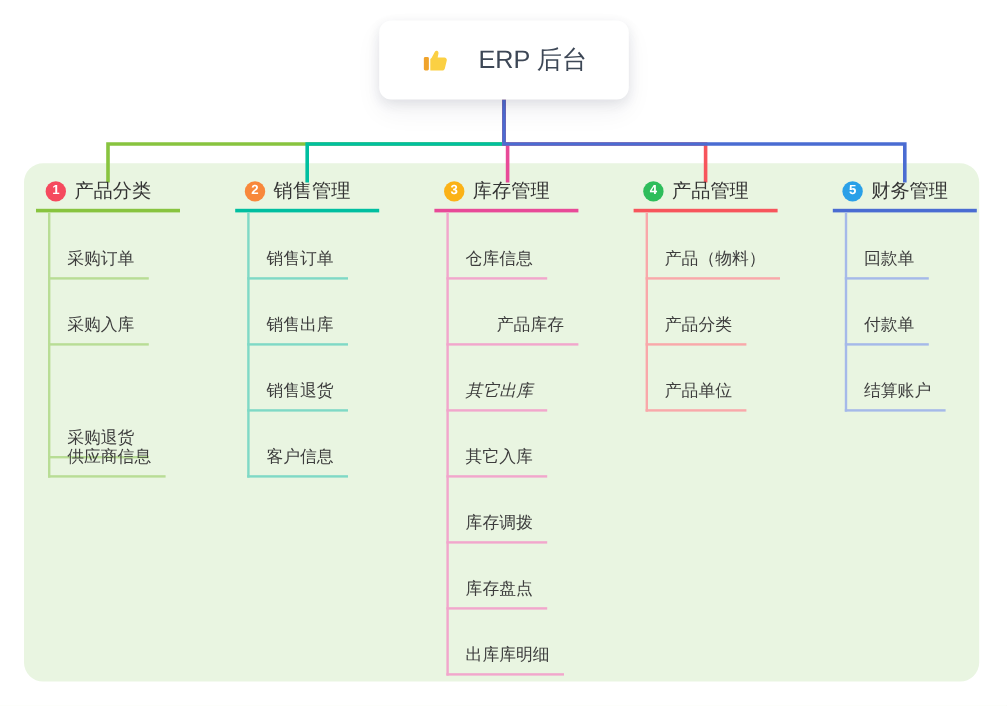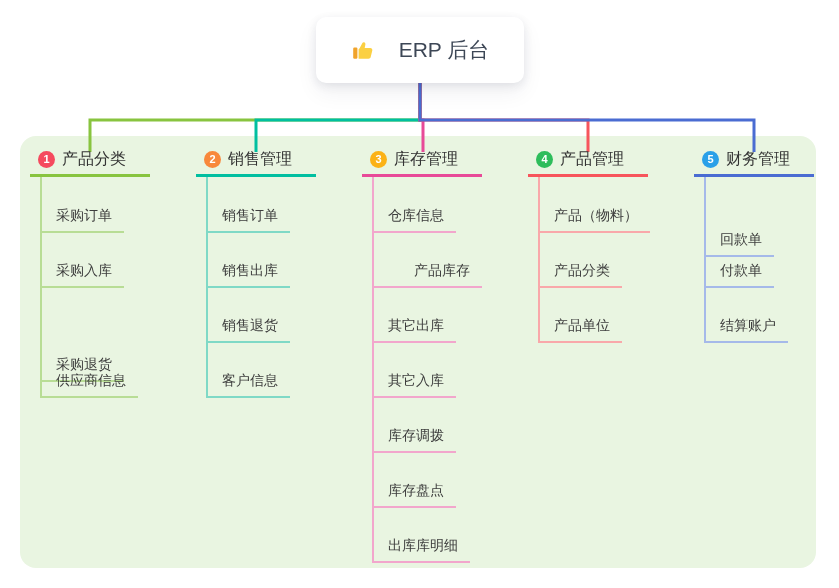--- a/index.html
+++ b/index.html
@@ -123,37 +123,37 @@
   <div class="child" style="left: 206px; top: 316px; border-bottom-color: rgb(127, 217, 198);">销售退货</div>
   <div class="child" style="left: 206px; top: 371px; border-bottom-color: rgb(127, 217, 198);">客户信息</div>
 
   <div class="head" style="left: 362px; border-bottom-color: rgb(232, 74, 152);">
     <span class="badge" style="background-color: rgb(251, 178, 22);">3</span>
     <span>库存管理</span>
   </div>
   <div class="trunk" style="left: 372px; top: 177px; height: 386px; background-color: rgb(242, 166, 204);"></div>
   <div class="child" style="left: 372px; top: 206px; border-bottom-color: rgb(242, 166, 204);">仓库信息</div>
   <div class="child" style="left: 372px; top: 261px; border-bottom-color: rgb(242, 166, 204); padding-left: 42px;">产品库存</div>
-  <div class="child" style="left: 372px; top: 316px; border-bottom-color: rgb(242, 166, 204);">其它出库</div>
+  <div class="child" style="left: 372px; top: 316px; border-bottom-color: rgb(242, 166, 204); font-style: italic;">其它出库</div>
   <div class="child" style="left: 372px; top: 371px; border-bottom-color: rgb(242, 166, 204);">其它入库</div>
   <div class="child" style="left: 372px; top: 426px; border-bottom-color: rgb(242, 166, 204);">库存调拨</div>
   <div class="child" style="left: 372px; top: 481px; border-bottom-color: rgb(242, 166, 204);">库存盘点</div>
   <div class="child" style="left: 372px; top: 536px; border-bottom-color: rgb(242, 166, 204);">出库库明细</div>
 
   <div class="head" style="left: 528px; border-bottom-color: rgb(247, 85, 92);">
     <span class="badge" style="background-color: rgb(46, 189, 91);">4</span>
     <span>产品管理</span>
   </div>
   <div class="trunk" style="left: 538px; top: 177px; height: 166px; background-color: rgb(249, 168, 170);"></div>
   <div class="child" style="left: 538px; top: 206px; border-bottom-color: rgb(249, 168, 170);">产品（物料）</div>
   <div class="child" style="left: 538px; top: 261px; border-bottom-color: rgb(249, 168, 170);">产品分类</div>
   <div class="child" style="left: 538px; top: 316px; border-bottom-color: rgb(249, 168, 170);">产品单位</div>
 
   <div class="head" style="left: 694px; border-bottom-color: rgb(74, 108, 210);">
     <span class="badge" style="background-color: rgb(42, 160, 232);">5</span>
     <span>财务管理</span>
   </div>
   <div class="trunk" style="left: 704px; top: 177px; height: 166px; background-color: rgb(165, 185, 233);"></div>
-  <div class="child" style="left: 704px; top: 206px; border-bottom-color: rgb(165, 185, 233); margin-top: 24px;">回款单</div>
+  <div class="child" style="left: 704px; top: 206px; border-bottom-color: rgb(165, 185, 233);">回款单</div>
   <div class="child" style="left: 704px; top: 261px; border-bottom-color: rgb(165, 185, 233);">付款单</div>
   <div class="child" style="left: 704px; top: 316px; border-bottom-color: rgb(165, 185, 233);">结算账户</div>
 
 </div>
 
 </body></html>

